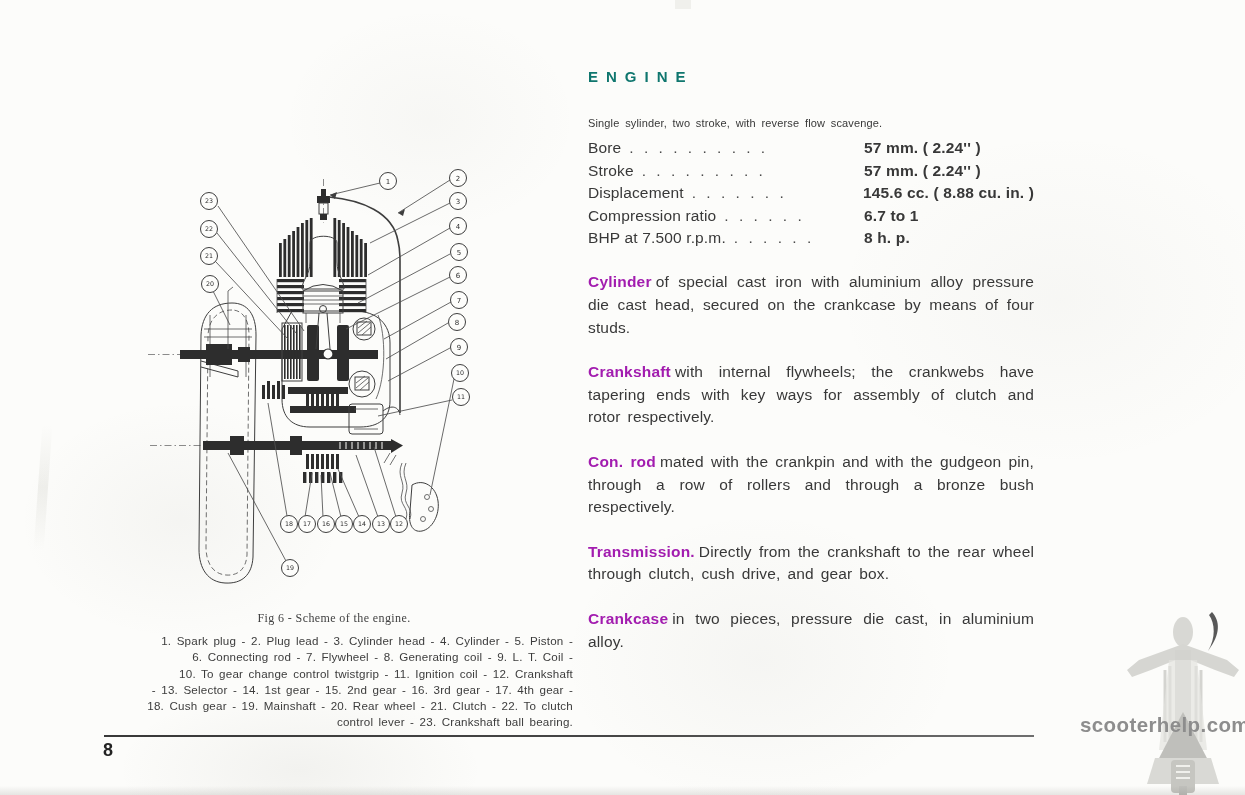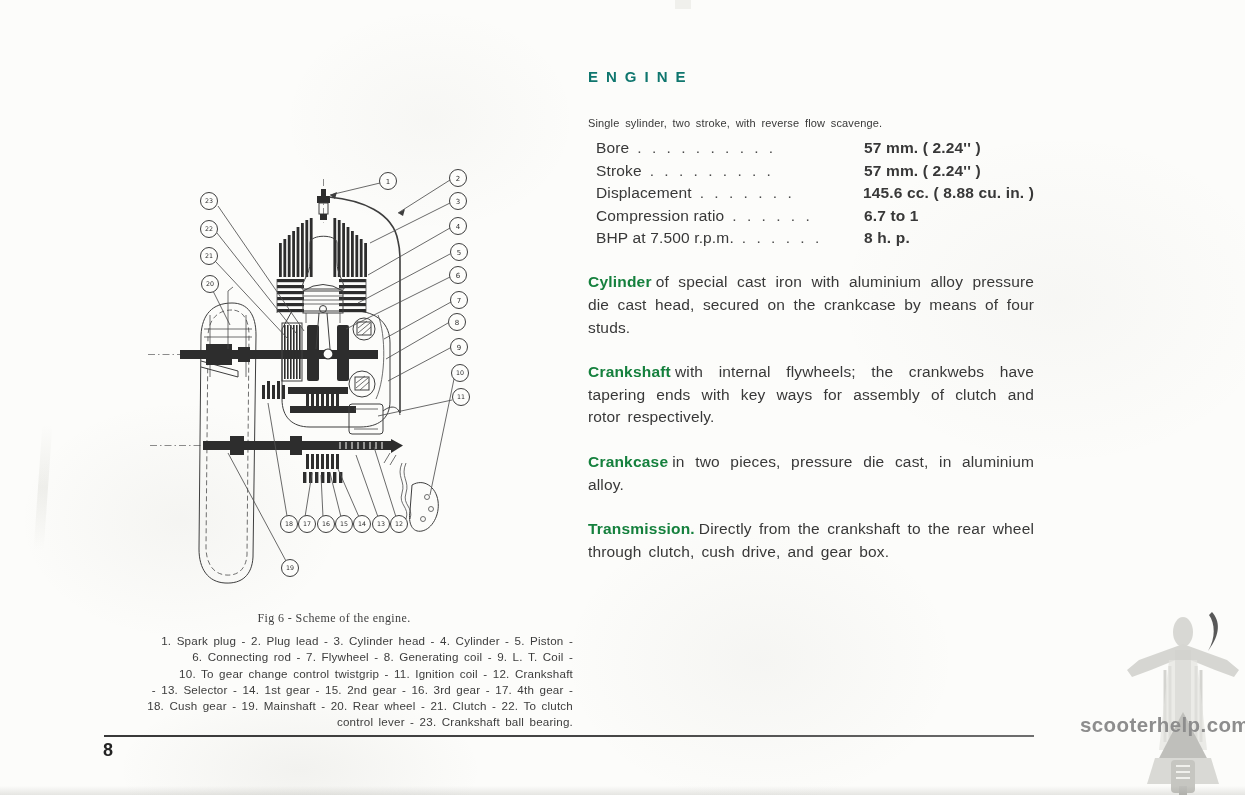--- a/index.html
+++ b/index.html
@@ -44,28 +44,28 @@
   .fig-lines div{text-align:right;font-size:11.6px;line-height:16.3px;letter-spacing:0.2px;word-spacing:2px;}
 
   
   .right-col{position:absolute;left:588px;top:68px;width:446px;z-index:2;}
   .right-col h1{
     margin:0;font-size:15px;font-weight:bold;letter-spacing:8px;color:#0f766e;
   }
   .intro{margin:27px 0 0 0;font-size:11px;line-height:22.4px;word-spacing:2.5px;letter-spacing:0.15px;}
   .specs{margin-top:3px;}
   .spec-row{display:flex;align-items:baseline;font-size:15.5px;line-height:22.4px;letter-spacing:0.15px;}
-  .spec-label{white-space:nowrap;margin-left:8px;}
+  .spec-label{white-space:nowrap;}
   .spec-dots{flex:1;overflow:hidden;white-space:nowrap;letter-spacing:3px;padding:0 8px;color:#4a4a4a;}
   .spec-value{flex:0 0 170px;white-space:nowrap;font-weight:bold;}
   .para{
     margin:22px 0 0 0;font-size:15.5px;line-height:22.6px;
     text-align:justify;word-spacing:2.5px;letter-spacing:0.15px;
   }
-  .para b{color:#15803d;margin-right:4px;letter-spacing:0.2px;}
+  .para b{color:#a21caf;margin-right:4px;letter-spacing:0.2px;}
 
   
   .rule{position:absolute;left:104px;top:735px;width:930px;height:2px;z-index:2;
     background:linear-gradient(to right,#383838 0%, #464646 55%, #6e6e6e 100%);}
   .page-num{position:absolute;left:103px;top:740px;font-size:18px;font-weight:bold;color:#222;z-index:2;}
 
   
   .watermark{position:absolute;right:0;bottom:0;width:135px;height:195px;z-index:3;}
   .scooter{position:absolute;right:2px;bottom:0;}
   .wm-text{
@@ -406,22 +406,23 @@
     </div>
     <div class="spec-row">
       <span class="spec-label">BHP at 7.500 r.p.m.</span>
       <span class="spec-dots">.  .  .  .  .  .</span>
       <span class="spec-value">8 h. p.</span>
     </div>
   </div>
 
   <p class="para"><b>Cylinder</b><span>of special cast iron with aluminium alloy pressure die cast head, secured on the crankcase by means of four studs.</span></p>
   <p class="para"><b>Crankshaft</b><span>with internal flywheels; the crankwebs have tapering ends with key ways for assembly of clutch and rotor respectively.</span></p>
+  <p class="para"><b>Con. rod</b><span>mated with the crankpin and with the gudgeon pin, through a row of rollers and through a bronze bush respectively.</span></p>
+  <p class="para"><b>Transmission.</b><span>Directly from the crankshaft to the rear wheel through clutch, cush drive, and gear box.</span></p>
   <p class="para"><b>Crankcase</b><span>in two pieces, pressure die cast, in aluminium alloy.</span></p>
-  <p class="para"><b>Transmission.</b><span>Directly from the crankshaft to the rear wheel through clutch, cush drive, and gear box.</span></p>
 </div>
 
 <div class="rule"></div>
 <div class="page-num">8</div>
 
 <svg class="hook" width="28" height="46" viewBox="0 0 28 46">
   <path d="M15,2 C23,11 24,24 11,41 C19,28 18,13 12,5 Z" fill="#3b3b3b" opacity="0.85"></path>
 </svg>
 
 <div class="watermark">

